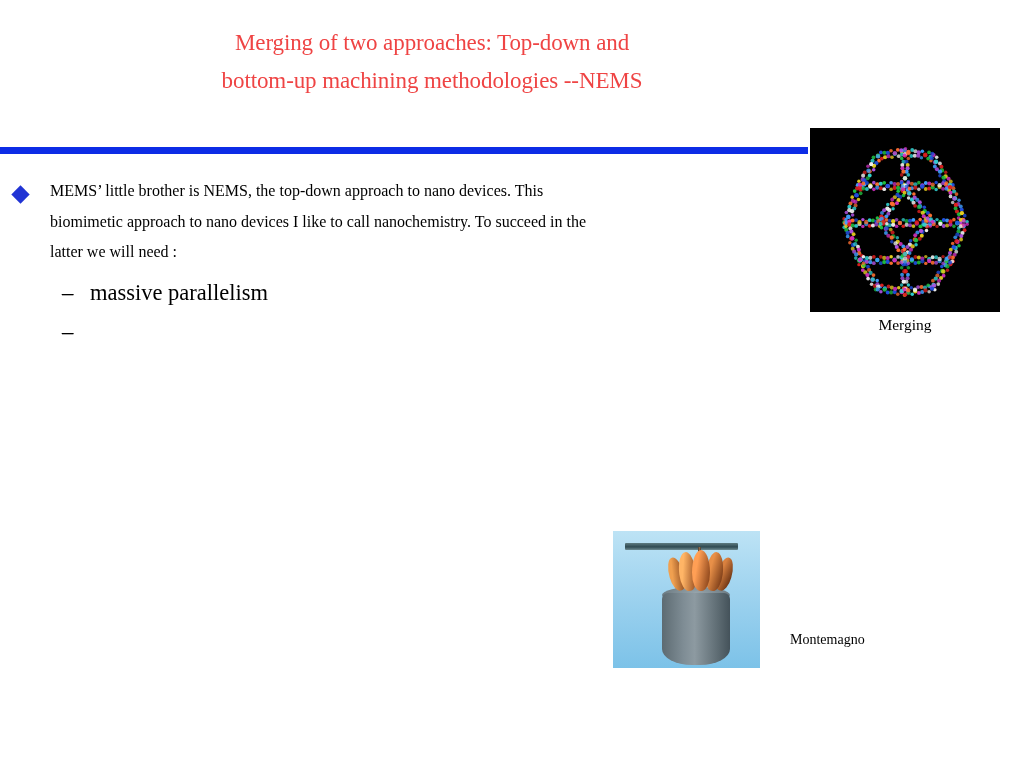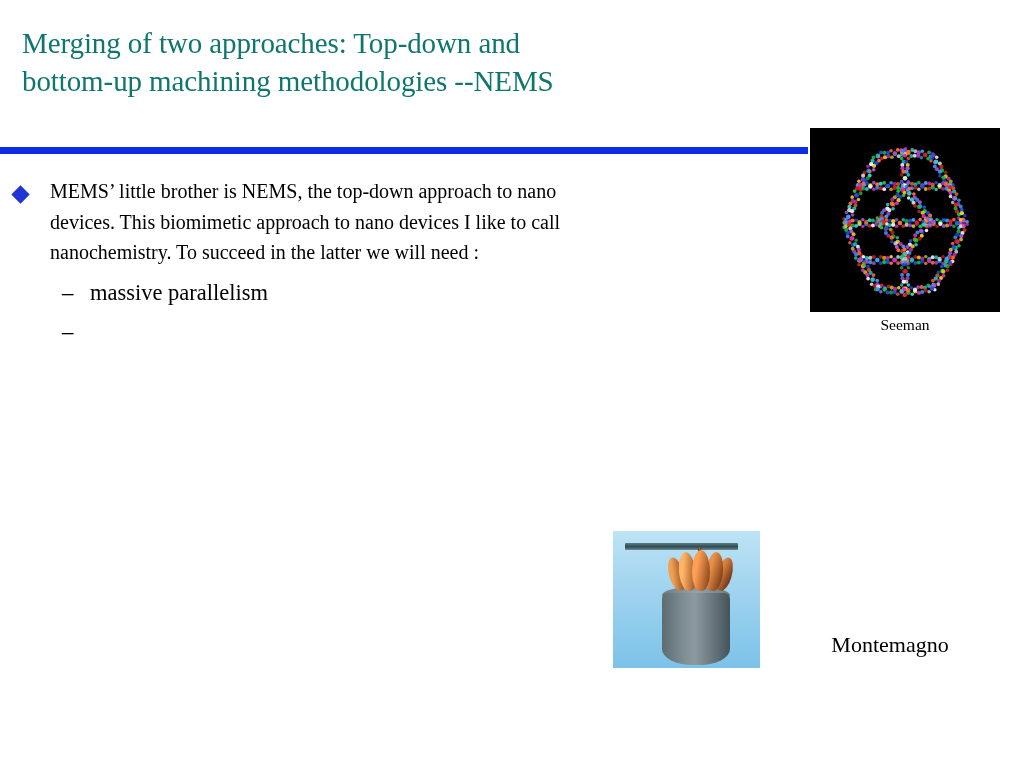--- a/index.html
+++ b/index.html
@@ -14,24 +14,24 @@
     overflow: hidden;
     font-family: "Liberation Serif", "DejaVu Serif", serif;
   }
 
   
   #slide-title {
     position: absolute;
     left: 22px;
     top: 24px;
     width: 820px;
-    color: #0f766e;
-    font-size: 29px;
+    color: #ef4444;
+    font-size: 23px;
     line-height: 38px;
-    text-align: left;
+    text-align: center;
     letter-spacing: -0.1px;
     white-space: pre-line;
   }
 
   
   #title-rule {
     position: absolute;
     left: 0px;
     top: 147px;
     width: 808px;
@@ -43,21 +43,21 @@
   #body-content {
     position: absolute;
     left: 0px;
     top: 176px;
     width: 620px;
   }
 
   .bullet-l1 {
     position: relative;
     padding-left: 50px;
-    font-size: 20px;
+    font-size: 16px;
     line-height: 30.5px;
     color: #000000;
   }
   .diamond-marker {
     position: absolute;
     left: 14px;
     top: 12px;
     width: 13px;
     height: 13px;
     background: #2134d4;
@@ -124,22 +124,22 @@
     width: 147px;
     height: 137px;
     overflow: hidden;
     background: linear-gradient(180deg, #bde3f5 0%, #9fd3ef 45%, #7cc2e8 100%);
   }
   #montemagno-caption {
     position: absolute;
     left: 790px;
     top: 632px;
     width: 200px;
-    text-align: center;
-    font-size: 22px;
+    text-align: left;
+    font-size: 14px;
     color: #000000;
   }
   #propeller-bar {
     position: absolute;
     left: 12px;
     top: 12px;
     width: 113px;
     height: 7px;
     background: linear-gradient(180deg, #5d7a80 0%, #2f4a52 55%, #6e8b92 100%);
     border-radius: 1px;
@@ -819,21 +819,21 @@
           <circle cx="115.04" cy="159.57" r="2.15" fill="#30d0d0" opacity="0.74"></circle>
           <circle cx="115.46" cy="162.43" r="2.15" fill="#e02020" opacity="0.76"></circle>
           <circle cx="119.12" cy="163.83" r="1.77" fill="#f0f0f0" opacity="0.73"></circle>
           <circle cx="118.13" cy="157.17" r="1.77" fill="#20c040" opacity="0.83"></circle>
           <circle cx="121.92" cy="159.43" r="2.19" fill="#b050e0" opacity="0.93"></circle>
           <circle cx="122.08" cy="160.57" r="2.19" fill="#2050e0" opacity="0.91"></circle>
         </g>
     </svg>
   </div>
 </div>
-<div id="seeman-caption" class="static-text">Seeman</div>
+<div id="seeman-caption" class="static-text">Merging</div>
 
 <div id="figure-montemagno">
   <div id="propeller-bar"></div>
   <div id="motor-rod"></div>
   <div id="lobe-group">
       <div class="lobe" style="left: 56px; top: 26px; width: 15px; height: 34px; transform: rotate(-16deg); background: linear-gradient(100deg, rgb(240, 160, 80) 0%, rgb(240, 160, 80) 30%, rgb(122, 58, 22) 100%); z-index: 8;"></div>
       <div class="lobe" style="left: 66px; top: 21px; width: 17px; height: 39px; transform: rotate(-7deg); background: linear-gradient(100deg, rgb(255, 181, 102) 0%, rgb(255, 181, 102) 30%, rgb(138, 64, 24) 100%); z-index: 9;"></div>
       <div class="lobe" style="left: 79px; top: 19px; width: 18px; height: 41px; transform: rotate(0deg); background: linear-gradient(100deg, rgb(255, 159, 85) 0%, rgb(255, 159, 85) 30%, rgb(125, 58, 20) 100%); z-index: 10;"></div>
       <div class="lobe" style="left: 93px; top: 21px; width: 17px; height: 39px; transform: rotate(7deg); background: linear-gradient(100deg, rgb(232, 144, 72) 0%, rgb(232, 144, 72) 30%, rgb(110, 50, 18) 100%); z-index: 9;"></div>
       <div class="lobe" style="left: 104px; top: 26px; width: 15px; height: 34px; transform: rotate(16deg); background: linear-gradient(100deg, rgb(217, 129, 63) 0%, rgb(217, 129, 63) 30%, rgb(94, 42, 15) 100%); z-index: 8;"></div>

